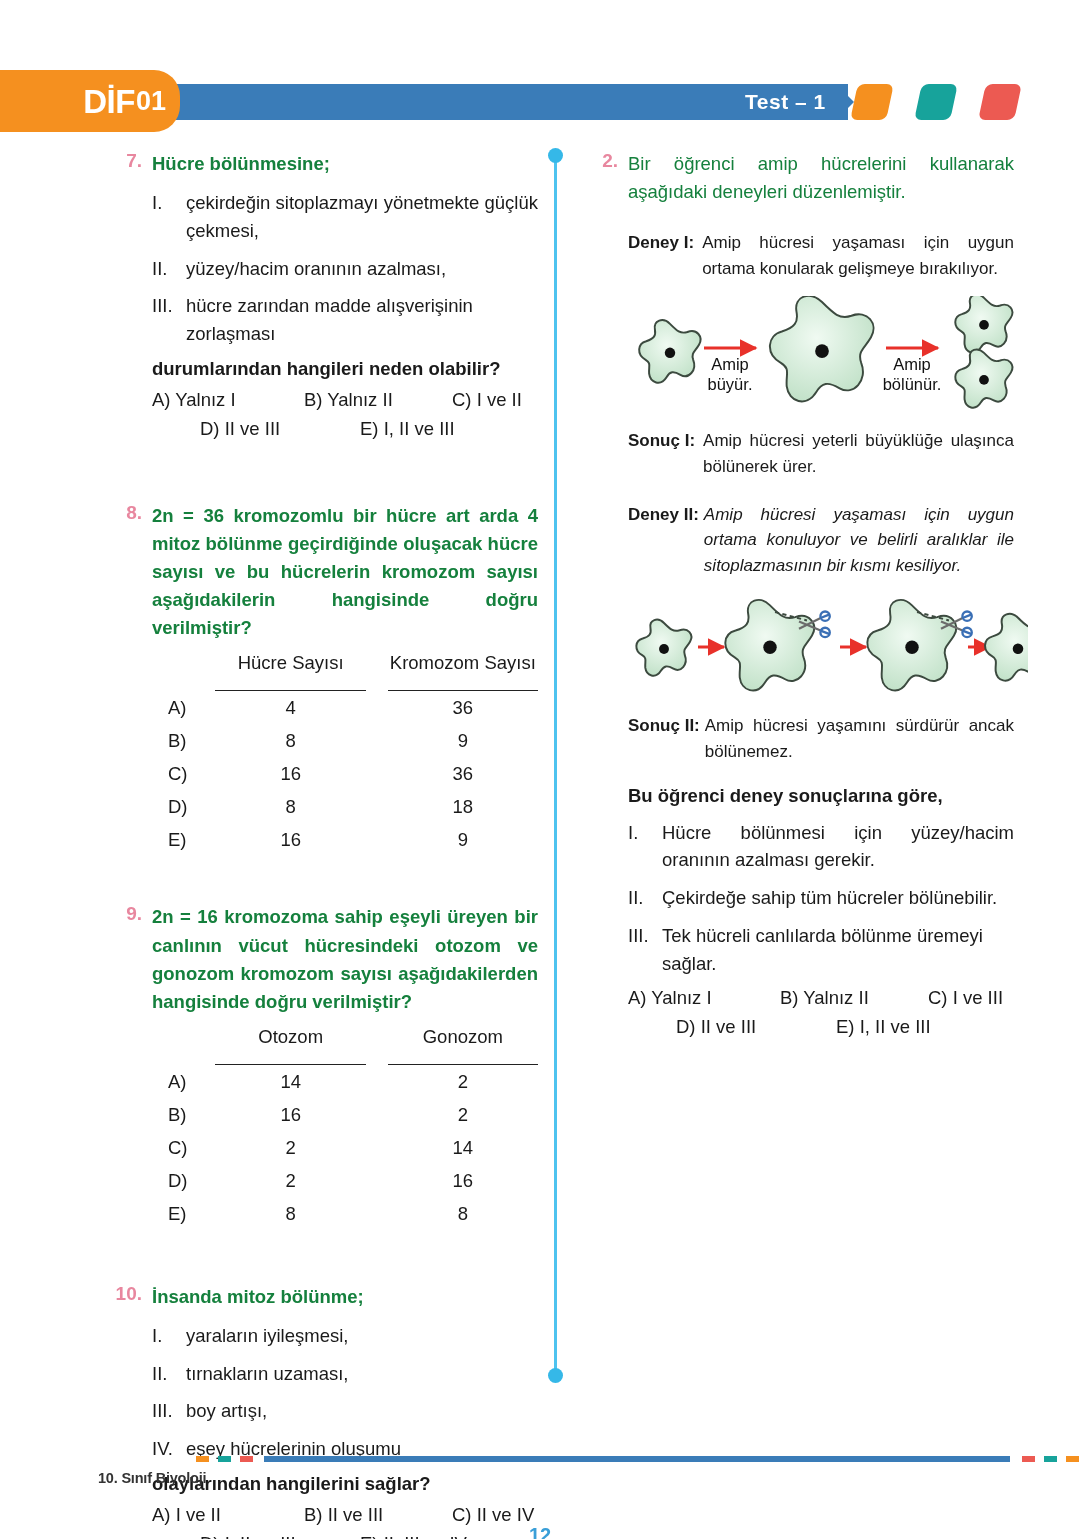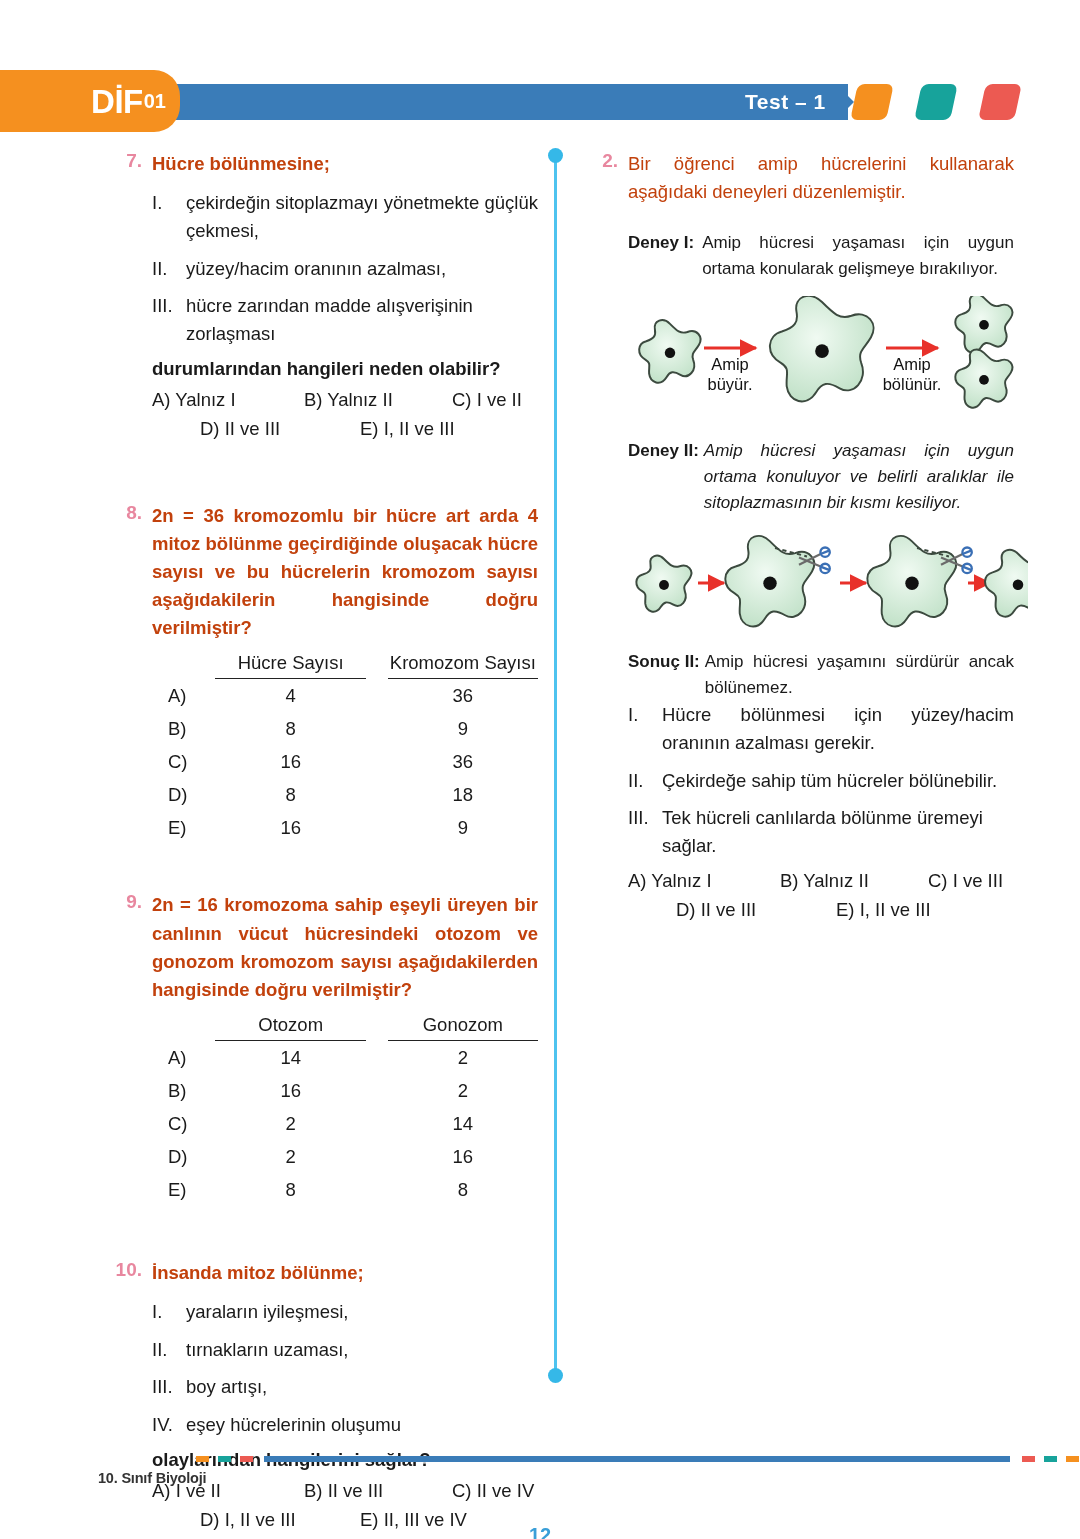--- a/index.html
+++ b/index.html
@@ -22,21 +22,21 @@
     border-bottom-right-radius: 26px;
     display: flex; align-items: center; justify-content: flex-end;
     padding-right: 14px;
   }
   .logo-text {
     color: #ffffff; font-weight: bold; font-size: 33px;
     letter-spacing: -0.5px; font-family: "Liberation Sans", sans-serif;
     line-height: 1;
   }
   .logo-sub {
-    color: #ffffff; font-weight: bold; font-size: 20px;
+    color: #ffffff; font-weight: bold; font-size: 27px;
     margin-left: 1px; line-height: 1;
   }
   .blue-bar {
     position: absolute; left: 148px; top: 14px;
     width: 700px; height: 36px;
     background: #3a7cb8;
   }
   .blue-bar-tip {
     position: absolute; left: 836px; top: 14px;
     width: 0; height: 0;
@@ -68,42 +68,42 @@
   
   .q { position: relative; margin-bottom: 0; }
   .qnum {
     position: absolute; left: 0; top: 0;
     width: 44px; text-align: right;
     color: #e8879f; font-weight: bold; font-size: 19px;
   }
   .qbody { margin-left: 54px; }
   .stem {
     font-weight: bold; font-size: 18.5px; line-height: 1.52;
-    text-align: justify; color: #c2410c;
+    text-align: justify; color: #15803d;
   }
   .stem-normal { font-weight: normal; }
   .romanlist { margin-top: 11px; }
   .ritem { display: flex; font-size: 18.5px; line-height: 1.5; margin-bottom: 10px; }
   .rlabel { width: 34px; flex-shrink: 0; }
   .rtext { flex: 1; text-align: justify; }
   .rtext.nj { text-align: left; }
   .askline { font-weight: bold; font-size: 18.5px; margin-top: 4px; margin-bottom: 9px; }
 
   .opts-row { display: flex; font-size: 18.5px; margin-bottom: 7px; }
   .opts-row .op { white-space: nowrap; }
   .row1 .op:nth-child(1) { width: 152px; }
   .row1 .op:nth-child(2) { width: 148px; }
   .row2 { padding-left: 48px; }
   .row2 .op:nth-child(1) { width: 160px; }
 
   
   .opt-table { margin-top: 10px; margin-left: 16px; font-size: 18.5px; }
   .tb-head { display: flex; }
   .tb-head .hc {
-    text-align: center; padding-bottom: 4px;
+    text-align: center; padding-bottom: 16px;
     border-bottom: 1.6px solid #222; margin-bottom: 6px;
   }
   .tb-head .spacer { width: 48px; border-bottom: none; }
   .tb-row { display: flex; margin-bottom: 11px; }
   .tb-row .lab { width: 48px; }
   .tb-row .cell { text-align: center; }
   .w1 { width: 152px; }
   .w2 { width: 22px; }
   .w3 { width: 152px; }
 
@@ -359,20 +359,24 @@
               <path d="M0,-52 C12,-40 18,-34 30,-38 C46,-44 58,-30 50,-16 C43,-4 36,-2 40,10 C47,28 32,44 18,36 C6,29 0,30 -6,40 C-16,56 -34,50 -36,34 C-37,21 -32,16 -42,10 C-58,1 -56,-18 -41,-22 C-28,-26 -24,-31 -26,-42 C-29,-58 -12,-64 0,-52 Z" fill="url(#amg)" stroke="#3c4a3f" stroke-width="3.6" stroke-linejoin="round"></path>
               <circle cx="0" cy="-2" r="9" fill="#111"></circle>
             </g>
             <g transform="translate(356,85) scale(0.54)">
               <path d="M0,-52 C12,-40 18,-34 30,-38 C46,-44 58,-30 50,-16 C43,-4 36,-2 40,10 C47,28 32,44 18,36 C6,29 0,30 -6,40 C-16,56 -34,50 -36,34 C-37,21 -32,16 -42,10 C-58,1 -56,-18 -41,-22 C-28,-26 -24,-31 -26,-42 C-29,-58 -12,-64 0,-52 Z" fill="url(#amg)" stroke="#3c4a3f" stroke-width="3.6" stroke-linejoin="round"></path>
               <circle cx="0" cy="-2" r="9" fill="#111"></circle>
             </g>
           </svg>
         </div>
 
+        <div class="expline" style="margin-top:12px;">
+          <span class="explabel">Sonuç I:</span>
+          <span class="exptext" style="margin-left:8px;">Amip hücresi yeterli büyüklüğe ulaşınca bölünerek ürer.</span>
+        </div>
 
         <div class="expline" style="margin-top:22px;">
           <span class="explabel">Deney II:</span>
           <span class="exptext" style="margin-left:5px;font-style:italic;">Amip hücresi yaşaması için uygun ortama konuluyor ve belirli aralıklar ile sitoplazmasının bir kısmı kesiliyor.</span>
         </div>
 
         <div class="diagram" style="margin-top:16px;">
           <svg width="400" height="104" viewBox="0 0 400 104">
             <defs>
               <marker id="ah2" markerWidth="7" markerHeight="7" refX="5.5" refY="3" orient="auto">
@@ -421,20 +425,21 @@
               <circle cx="0" cy="-2" r="8.5" fill="#111"></circle>
             </g>
           </svg>
         </div>
 
         <div class="expline" style="margin-top:10px;">
           <span class="explabel">Sonuç II:</span>
           <span class="exptext" style="margin-left:5px;">Amip hücresi yaşamını sürdürür ancak bölünemez.</span>
         </div>
 
+        <div class="askline" style="margin-top:20px; margin-bottom:12px;">Bu öğrenci deney sonuçlarına göre,</div>
 
         <div class="romanlist" style="margin-top:0;">
           <div class="ritem">
             <span class="rlabel">I.</span>
             <span class="rtext">Hücre bölünmesi için yüzey/hacim oranının azalması gerekir.</span>
           </div>
           <div class="ritem">
             <span class="rlabel">II.</span>
             <span class="rtext nj">Çekirdeğe sahip tüm hücreler bölünebilir.</span>
           </div>

